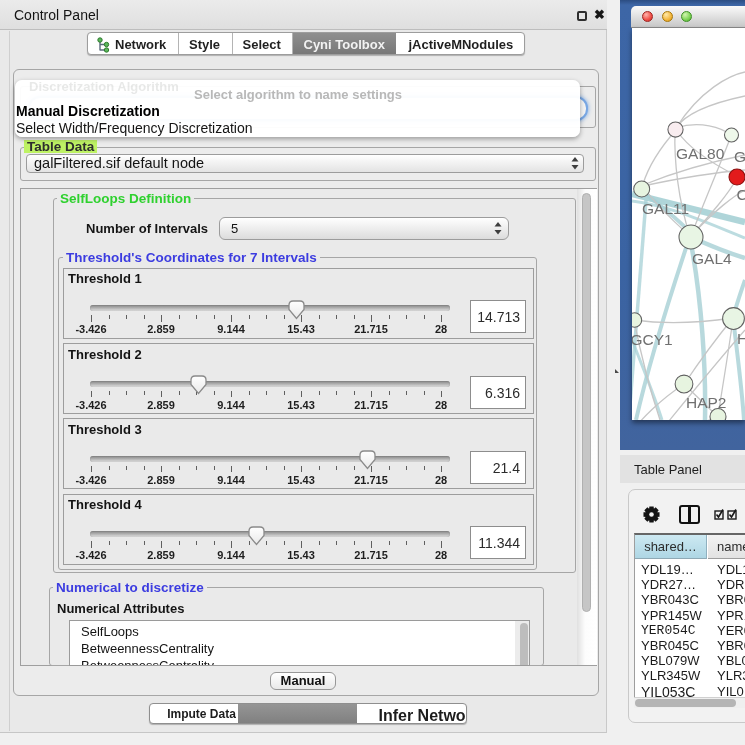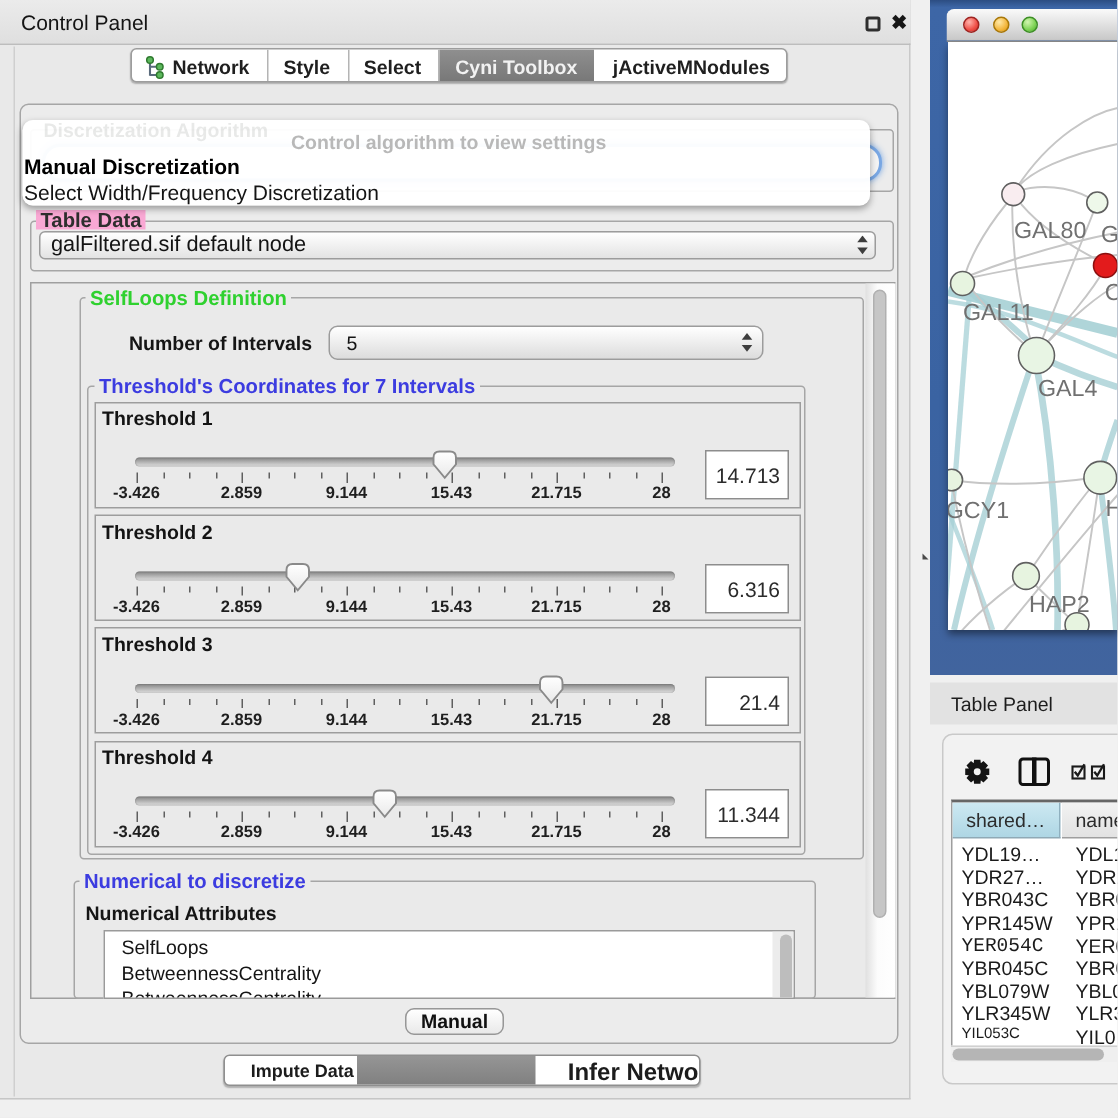--- a/index.html
+++ b/index.html
@@ -1,19 +1,19 @@
 <!DOCTYPE html>
 <html><head>
 <meta charset="utf-8">
 <style>
   * { margin:0; padding:0; box-sizing:border-box; }
   html,body { width:745px; height:745px; overflow:hidden; }
   body { background:#f0f0f0; font-family:"Liberation Sans", sans-serif; position:relative; }
   .abs { position:absolute; white-space:nowrap; }
-  .grouptitle { position:absolute; font-size:13.5px; font-weight:bold; padding:0 3px; background:#f9a8d4; line-height:13px; }
+  .grouptitle { position:absolute; font-size:13.5px; font-weight:bold; padding:0 3px; background:#bef264; line-height:13px; }
 </style>
 </head>
 <body>
 
 <div class="abs" id="cpwin" style="left:0;top:0;width:607px;height:733px;background:#e9e9e9;border-bottom:1px solid #c6c6c6;border-right:1px solid #c9c9c9;"></div>
 
 <div class="abs" style="left:0;top:0;width:607px;height:30px;background:linear-gradient(#ebebeb,#dfdfdf);border-bottom:1px solid #bdbdbd;"></div>
 <div class="abs" style="left:14px;top:7px;font-size:14px;color:#141414;">Control Panel</div>
 <div class="abs" style="left:577px;top:11px;width:10px;height:10px;border:2px solid #2e2e2e;border-radius:2px;"></div>
 <div class="abs" style="left:594px;top:9px;font-size:13px;font-weight:bold;color:#161616;line-height:11px;">✖</div>
@@ -345,24 +345,24 @@
       <div class="abs" style="left:6px;top:72.6px;font-size:13px;color:#1b1b1b;">YPR145W</div>
       <div class="abs" style="left:82px;top:72.6px;font-size:13px;color:#1b1b1b;">YPR1</div>
       <div class="abs" style="left:6px;top:87.8px;font-size:13px;color:#1b1b1b;font-family:Liberation Mono, monospace;">YER054C</div>
       <div class="abs" style="left:82px;top:87.8px;font-size:13px;color:#1b1b1b;">YER0</div>
       <div class="abs" style="left:6px;top:103px;font-size:13px;color:#1b1b1b;">YBR045C</div>
       <div class="abs" style="left:82px;top:103px;font-size:13px;color:#1b1b1b;">YBR0</div>
       <div class="abs" style="left:6px;top:118.19999999999999px;font-size:13px;color:#1b1b1b;">YBL079W</div>
       <div class="abs" style="left:82px;top:118.19999999999999px;font-size:13px;color:#1b1b1b;">YBL0</div>
       <div class="abs" style="left:6px;top:133.39999999999998px;font-size:13px;color:#1b1b1b;">YLR345W</div>
       <div class="abs" style="left:82px;top:133.39999999999998px;font-size:13px;color:#1b1b1b;">YLR3</div>
-      <div class="abs" style="left:6px;top:148.6px;font-size:10px;color:#1b1b1b;">YIL053C</div>
+      <div class="abs" style="left:6px;top:148.6px;font-size:14px;color:#1b1b1b;">YIL053C</div>
       <div class="abs" style="left:82px;top:148.6px;font-size:13px;color:#1b1b1b;">YIL0</div>
     </div>
 </div>
 <div class="abs" style="left:634px;top:697px;width:111px;height:11px;background:#efefef;border-top:1px solid #d0d0d0;"></div>
 <div class="abs" style="left:635px;top:699px;width:101px;height:8px;background:#b5b5b5;border-radius:4px;"></div>
 
 <div class="abs" style="left:15px;top:80px;width:565px;height:57px;background:rgba(255,255,255,0.96);border-radius:7px;box-shadow:0 2px 5px rgba(0,0,0,0.35);z-index:50;"></div>
 <div class="abs" style="left:29px;top:79px;font-size:13px;font-weight:bold;color:rgba(110,118,110,0.16);z-index:51;">Discretization Algorithm</div>
-<div class="abs" style="left:194px;top:87px;font-size:13px;font-weight:bold;color:#b8b8b8;z-index:51;">Control algorithm to view settings</div>
+<div class="abs" style="left:194px;top:87px;font-size:13px;font-weight:bold;color:#b8b8b8;z-index:51;">Select algorithm to name settings</div>
 <div class="abs" style="left:16px;top:102.5px;font-size:14px;font-weight:bold;color:#000;z-index:51;">Manual Discretization</div>
 <div class="abs" style="left:16px;top:119.5px;font-size:14px;color:#141414;z-index:51;">Select Width/Frequency Discretization</div>
 
 </body></html>

